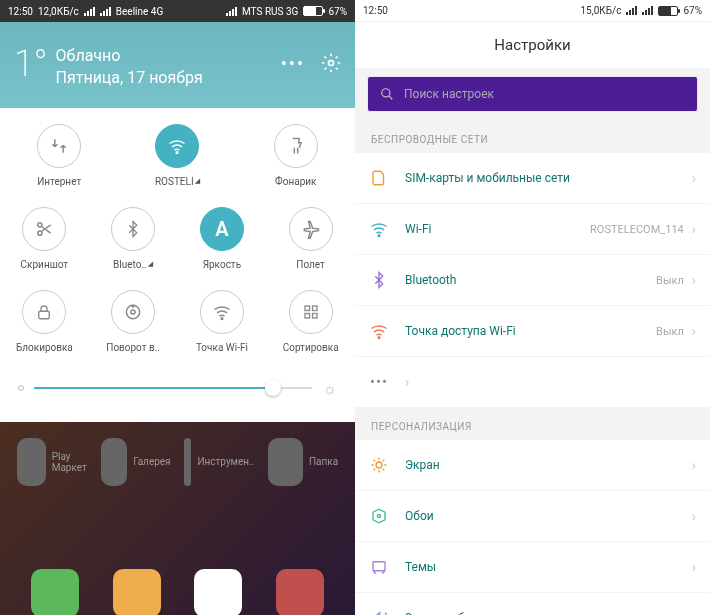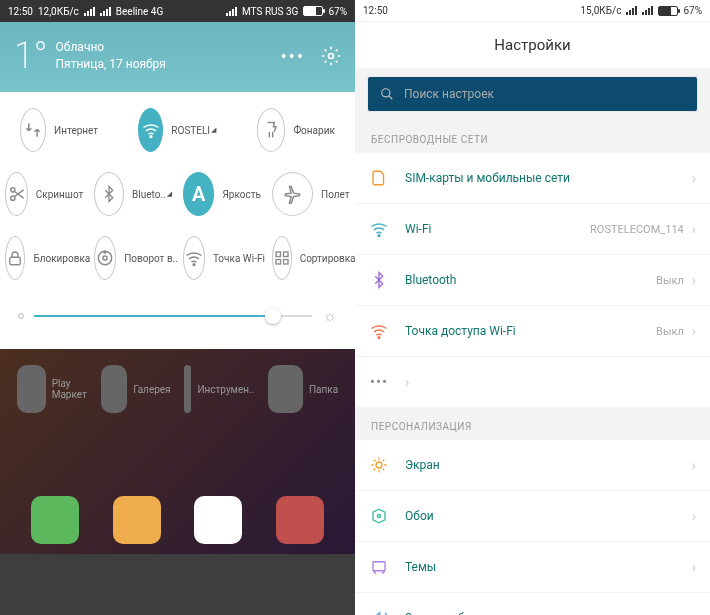--- a/index.html
+++ b/index.html
@@ -17,27 +17,27 @@
   .sig i { width: 2px; background: currentColor; display: block; }
   .sig i:nth-child(1){height:3px} .sig i:nth-child(2){height:5px} .sig i:nth-child(3){height:7px} .sig i:nth-child(4){height:9px}
   .batt { width: 20px; height: 10px; border: 1px solid currentColor; border-radius: 2px; position: relative; }
   .batt::after { content: ""; position: absolute; right: -3px; top: 2px; width: 2px; height: 4px; background: currentColor; border-radius: 1px; }
   .batt i { display: block; height: 100%; width: 67%; background: currentColor; }
 
   
   .weather-head { background: linear-gradient(#6bb6bf,#79c4cb); color: #fff; padding: 16px 14px 18px; display: flex; align-items: center; justify-content: space-between; }
   .weather-left { display: flex; align-items: center; gap: 8px; }
   .temp { font-size: 36px; font-weight: 200; line-height: 1; }
-  .weather-txt { font-size: 12px; line-height: 1.4; }
+  .weather-txt { font-size: 16px; line-height: 1.4; margin-top: 7px; }
   .weather-right { display: flex; gap: 16px; font-size: 18px; }
   .dots { letter-spacing: 2px; }
 
   .qs-panel { background: #fff; padding: 16px 0 10px; }
   .qs-row { display: flex; justify-content: space-around; margin-bottom: 20px; }
-  .qs-item { width: 78px; display: flex; flex-direction: row; align-items: center; gap: 8px; }
+  .qs-item { width: 78px; display: flex; flex-direction: column; align-items: center; gap: 8px; }
   .qs-circle { width: 44px; height: 44px; border-radius: 50%; border: 1.5px solid #c9c9c9; display: flex; align-items: center; justify-content: center; color: #8a8a8a; font-size: 18px; }
   .qs-circle.active { background: #44b2c2; border-color: #44b2c2; color: #fff; }
   .qs-label { font-size: 10px; color: #555; text-align: center; white-space: nowrap; display: flex; align-items: center; gap: 1px; }
   .tri { font-size: 7px; }
 
   .bright-row { display: flex; align-items: center; padding: 6px 18px 14px; gap: 10px; }
   .bright-track { flex: 1; height: 2px; background: #d9d9d9; position: relative; }
   .bright-fill { position: absolute; left: 0; top: 0; height: 2px; background: #44b2c2; }
   .bright-start { width: 6px; height: 6px; border-radius: 50%; border: 1px solid #bbb; }
   .bright-thumb { position: absolute; width: 16px; height: 16px; border-radius: 50%; background: #fff; box-shadow: 0 1px 3px rgba(0,0,0,0.3); top: -7px; transform: translateX(-50%); }
@@ -47,21 +47,21 @@
   .dim { position: absolute; inset: 0; background: rgba(0,0,0,0.62); }
   .home-icons { position: relative; display: flex; justify-content: space-around; padding: 16px 10px 0; }
   .hi { width: 70px; display: flex; flex-direction: row; align-items: center; gap: 6px; }
   .hi-box { width: 48px; height: 48px; border-radius: 10px; background: #666; }
   .hi-label { font-size: 10px; color: #999; }
   .dock { position: absolute; bottom: 10px; left: 0; right: 0; display: flex; justify-content: space-around; padding: 0 14px; }
   .dock .hi-box { width: 48px; height: 48px; }
 
   
   .settings-header { background: #fff; text-align: center; padding: 14px 0; font-size: 15px; color: #333; }
-  .search-box { margin: 8px 12px; background: #0c4a6e; border: 1px solid #e8e8e8; border-radius: 3px; padding: 10px 12px; display: flex; align-items: center; gap: 10px; color: #aaa; font-size: 12px; }
+  .search-box { margin: 8px 12px; background: #4c1d95; border: 1px solid #e8e8e8; border-radius: 3px; padding: 10px 12px; display: flex; align-items: center; gap: 10px; color: #aaa; font-size: 12px; }
   .section-title { font-size: 10px; color: #999; padding: 14px 16px 8px; letter-spacing: 0.5px; }
   .settings-list { background: #fff; }
   .srow { display: flex; align-items: center; padding: 15px 14px; border-bottom: 1px solid #f2f2f2; }
   .srow:last-child { border-bottom: none; }
   .sicon { width: 20px; height: 20px; margin-right: 16px; display: flex; align-items: center; justify-content: center; font-size: 15px; }
   .slabel { flex: 1; font-size: 12px; color: #0f766e; }
   .sval { font-size: 11px; color: #aaa; margin-right: 8px; }
   .chev { color: #ccc; font-size: 14px; }
 
   svg { display: block; }

